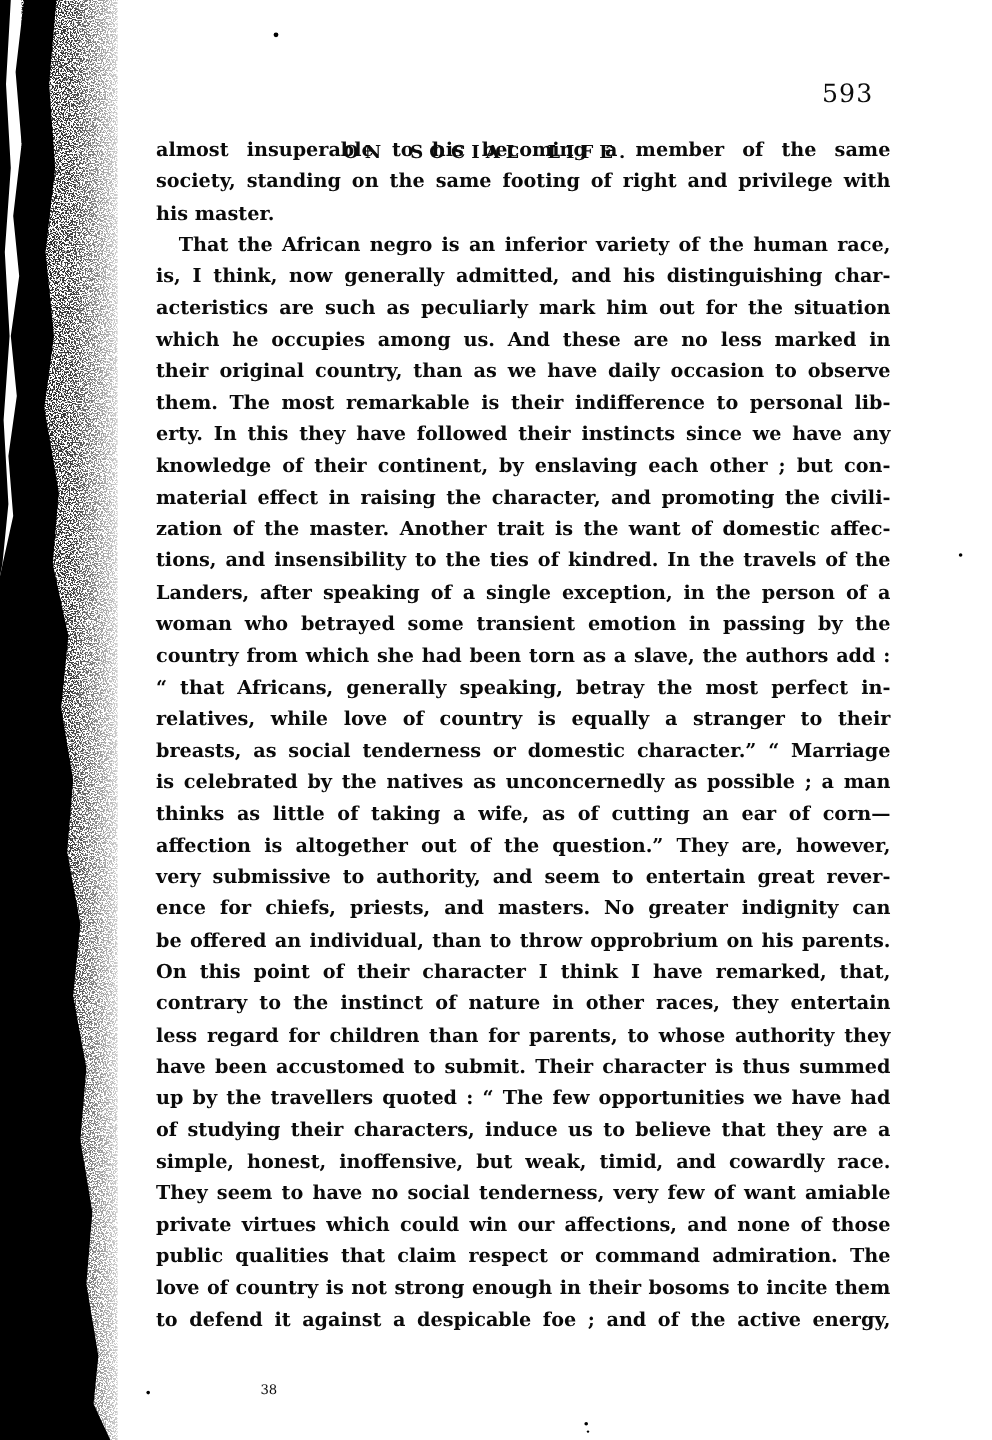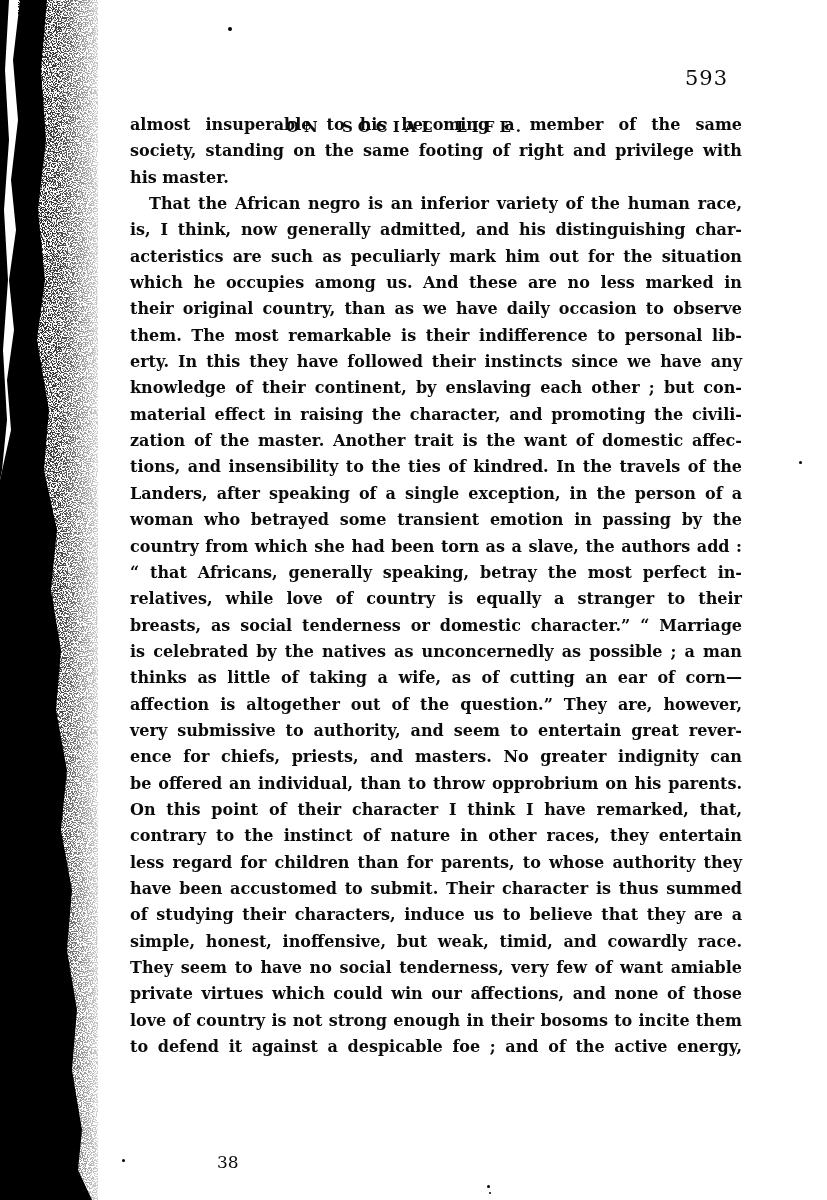--- a/index.html
+++ b/index.html
@@ -42,21 +42,21 @@
     white-space: normal;
     height: 26.35px;
     overflow: visible;
     font-weight: bold;
   }
   .line.no-justify { text-align-last: left; }
   .line.indent { text-indent: 19px; }
   
   .signature-mark {
     position: absolute; left: 217px; top: 1152px;
-    font-size: 17px;
+    font-size: 11px;
   }
   
   .speck {
     position: absolute; background: #000; border-radius: 50%;
   }
   .speck.s1 { left: 228px; top: 27px;  width: 4px; height: 4px; }
   .speck.s2 { left: 799px; top: 461px; width: 3px; height: 3px; }
   .speck.s3 { left: 487px; top: 1185px; width: 3px; height: 3px; }
   .speck.s4 { left: 489px; top: 1192px; width: 2px; height: 2px; }
   .speck.s5 { left: 122px; top: 1159px; width: 3px; height: 3px; }
@@ -120,24 +120,26 @@
     <div class="line">is celebrated by the natives as unconcernedly as possible ; a man</div>
     <div class="line">thinks as little of taking a wife, as of cutting an ear of corn—</div>
     <div class="line">affection is altogether out of the question.”  They are, however,</div>
     <div class="line">very submissive to authority, and seem to entertain great rever-</div>
     <div class="line">ence for chiefs, priests, and masters.  No greater indignity can</div>
     <div class="line">be offered an individual, than to throw opprobrium on his parents.</div>
     <div class="line">On this point of their character I think I have remarked, that,</div>
     <div class="line">contrary to the instinct of nature in other races, they entertain</div>
     <div class="line">less regard for children than for parents, to whose authority they</div>
     <div class="line">have been accustomed to submit.  Their character is thus summed</div>
+    <div class="line">up by the travellers quoted : “ The few opportunities we have had</div>
     <div class="line">of studying their characters, induce us to believe that they are a</div>
     <div class="line">simple, honest, inoffensive, but weak, timid, and cowardly race.</div>
     <div class="line">They seem to have no social tenderness, very few of want amiable</div>
     <div class="line">private virtues which could win our affections, and none of those</div>
+    <div class="line">public qualities that claim respect or command admiration.  The</div>
     <div class="line">love of country is not strong enough in their bosoms to incite them</div>
     <div class="line">to defend it against a despicable foe ; and of the active energy,</div>
   </div>
 
 <div class="signature-mark">38</div>
 
 <div class="speck s1"></div>
 <div class="speck s2"></div>
 <div class="speck s3"></div>
 <div class="speck s4"></div>

